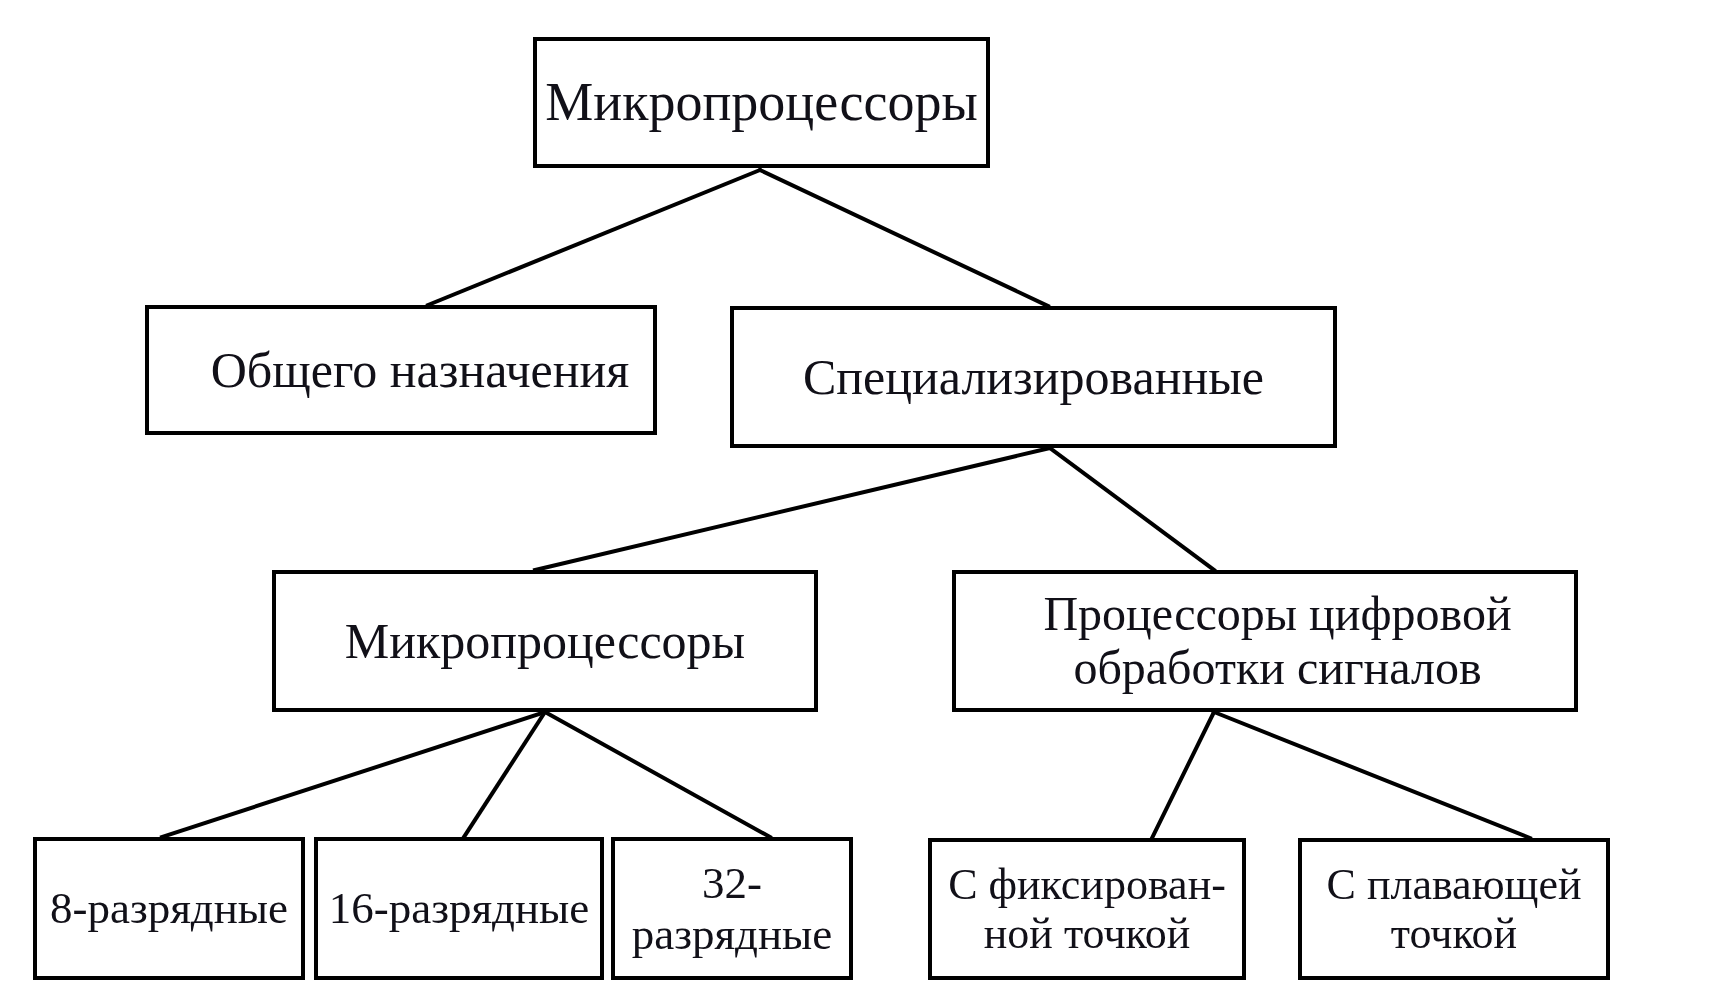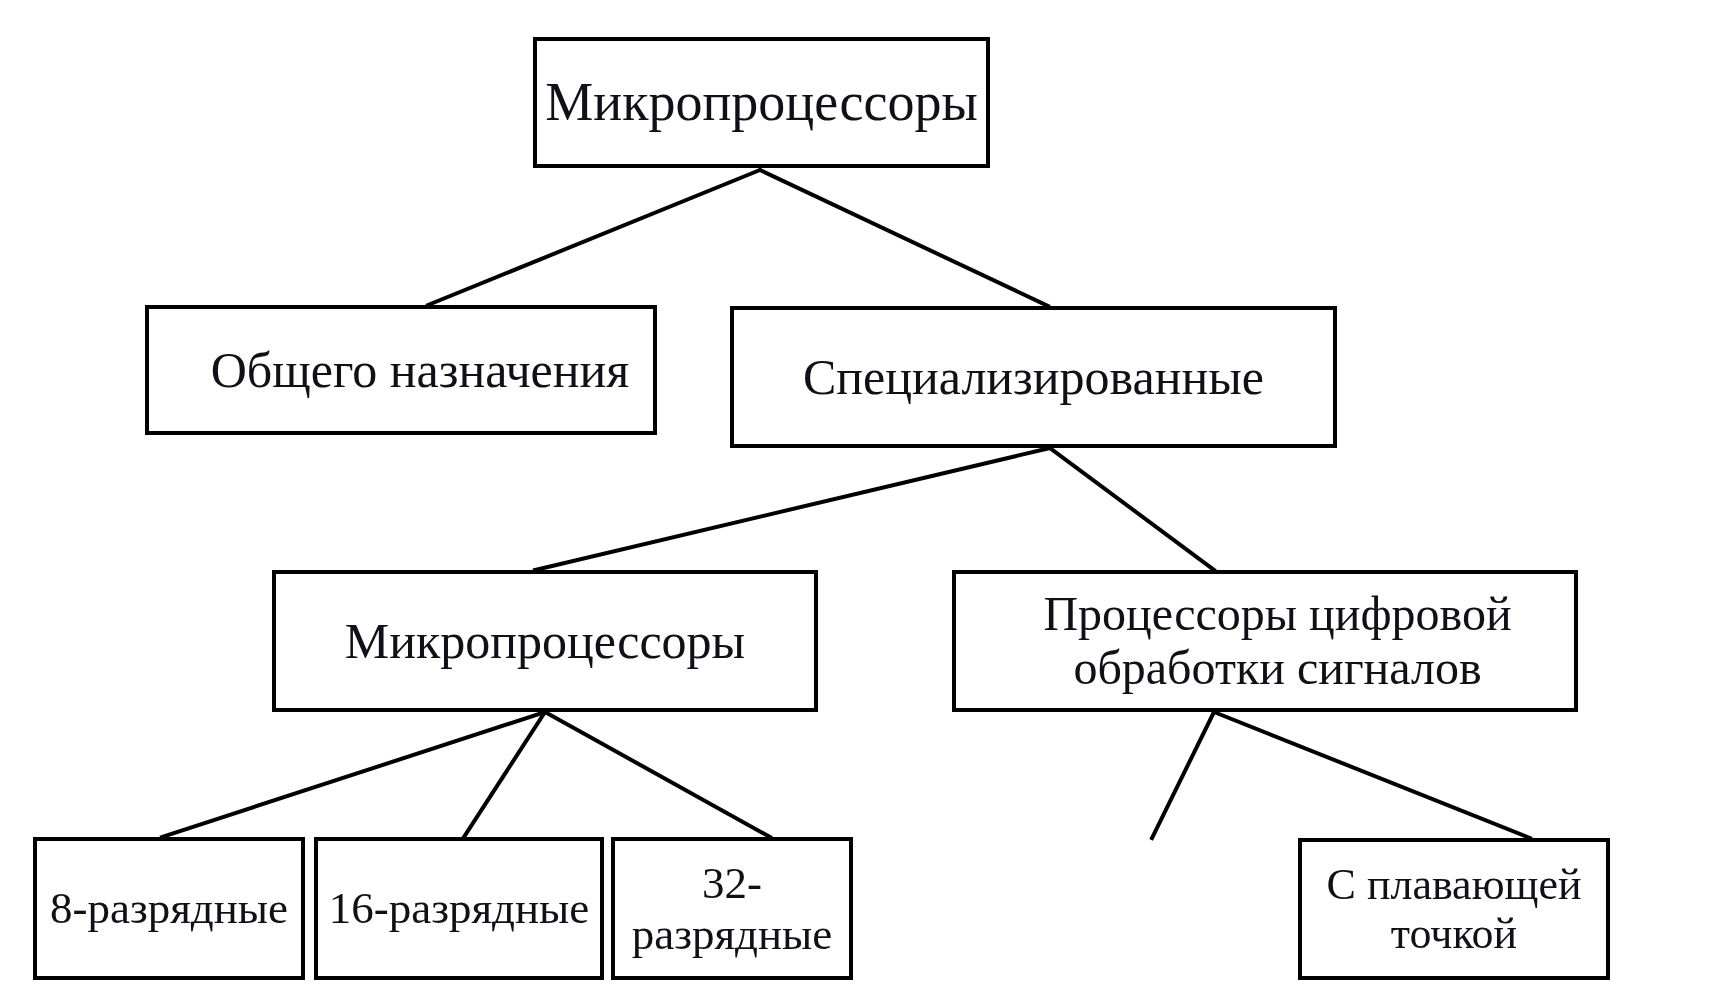--- a/index.html
+++ b/index.html
@@ -144,19 +144,23 @@
   </div>
 
   <div class="node" id="node-16bit">
     <span class="node-label">16-разрядные</span>
   </div>
 
   <div class="node" id="node-32bit">
     <span class="node-label">32-разрядные</span>
   </div>
 
+  <div class="node" id="node-fixed">
+    <span class="node-label">С фиксирован-
+ной точкой</span>
+  </div>
 
   <div class="node" id="node-float">
     <span class="node-label">С плавающей
 точкой</span>
   </div>
 
 </div>
 
 </body></html>

